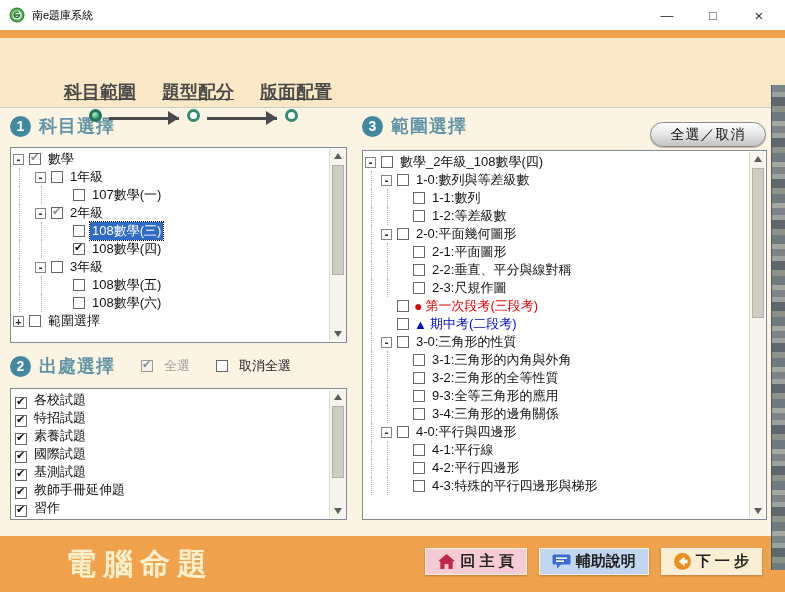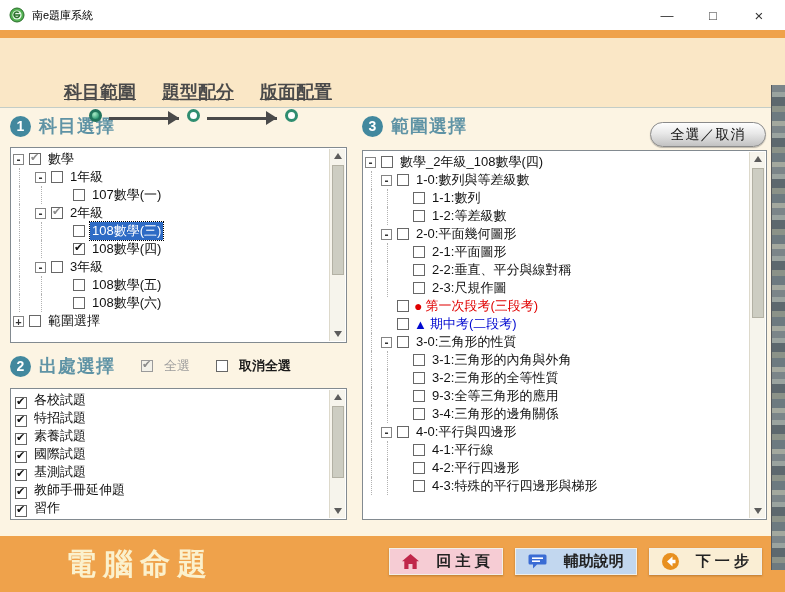--- a/index.html
+++ b/index.html
@@ -60,30 +60,30 @@
   .sarr{position:absolute;left:0;width:16px;height:15px;}
   .sarr.up{top:0;} .sarr.down{bottom:0;}
   .sarr.up::after,.sarr.down::after{content:"";position:absolute;left:4px;width:0;height:0;border-left:4px solid transparent;border-right:4px solid transparent;}
   .sarr.up::after{top:4px;border-bottom:6px solid #5c5c5c;}
   .sarr.down::after{top:5px;border-top:6px solid #5c5c5c;}
   .sthumb{position:absolute;left:2px;width:12px;background:#cdcdc2;border:1px solid #b3b1a4;}
 
   .selgrp{display:flex;align-items:center;gap:6px;margin-left:18px;}
   .selgrp .lbl{font-size:13px;}
   .selgrp .lbl.dis{color:#9d9d9d;}
-  .selgrp .lbl.b{font-weight:bold;color:#1a1a1a;}
+  .selgrp .lbl.b{font-weight:normal;color:#1a1a1a;}
 
   .pillbtn{position:absolute;left:650px;top:122px;width:116px;height:25px;border:1px solid #8a8a8a;border-radius:13px;
     background:linear-gradient(#fefefe,#e8e8e8 45%,#c2c2c2);display:flex;align-items:center;justify-content:center;
     font-size:14px;color:#111;letter-spacing:1px;box-shadow:0 1px 1px rgba(0,0,0,.25);}
 
   .footer{position:absolute;left:0;top:533px;width:785px;height:59px;background:var(--orange);border-top:3px solid #fdf4e0;}
   .brand{position:absolute;left:66px;top:8px;font-size:30px;font-weight:bold;color:#fbf1cd;letter-spacing:7px;white-space:nowrap;}
   .fbtns{position:absolute;right:23px;top:12px;display:flex;gap:12px;}
-  .fbtn{height:27px;display:flex;align-items:center;gap:17px;padding:0 12px;border:1px solid #f2efe8;
+  .fbtn{height:27px;display:flex;align-items:center;gap:5px;padding:0 12px;border:1px solid #f2efe8;
     box-shadow:0 1px 2px rgba(90,50,0,.35);font-size:15px;font-weight:bold;color:#222;white-space:nowrap;cursor:default;}
   .fbtn.pink{background:#f6ccd4;} .fbtn.blue{background:#c2d7ef;} .fbtn.cream{background:#faeed4;}
   .fbtn .ic{display:flex;align-items:center;}
 
   .sliver{position:absolute;right:0;top:85px;width:14px;height:485px;z-index:6;border-left:1px solid #55585c;
     background:repeating-linear-gradient(180deg,#7b8589 0 7px,#9aa39f 7px 12px,#5d686e 12px 21px,#8b9288 21px 27px,#6d7a80 27px 36px,#a3a89e 36px 41px);}
 </style>
 </head>
 <body>
 

